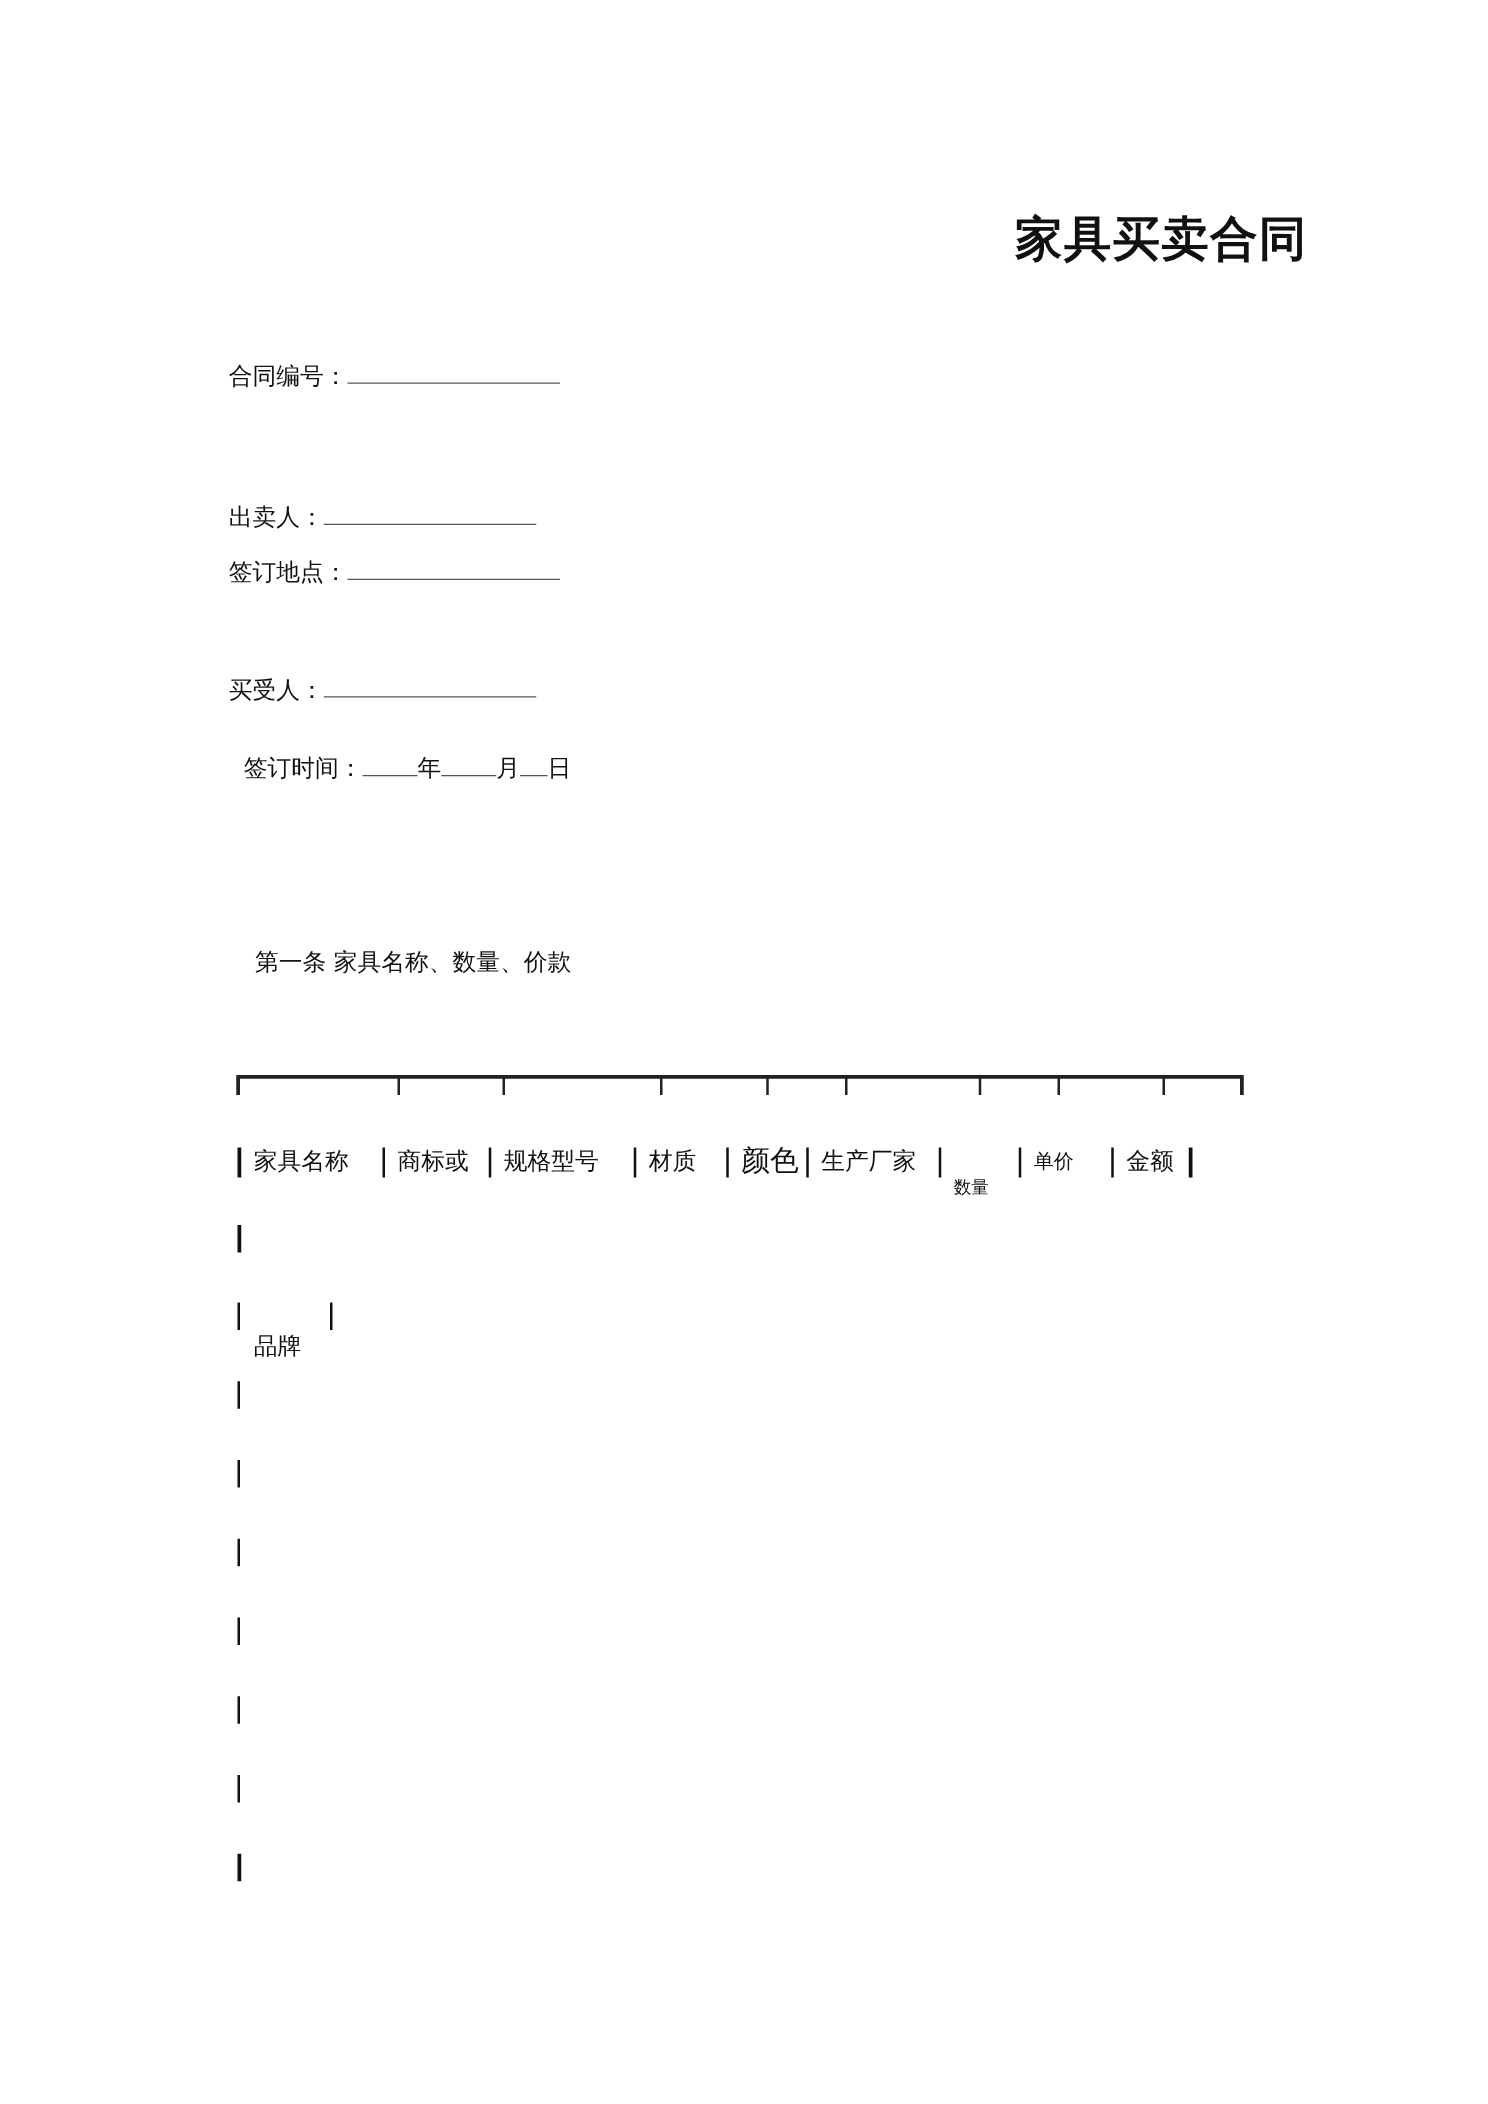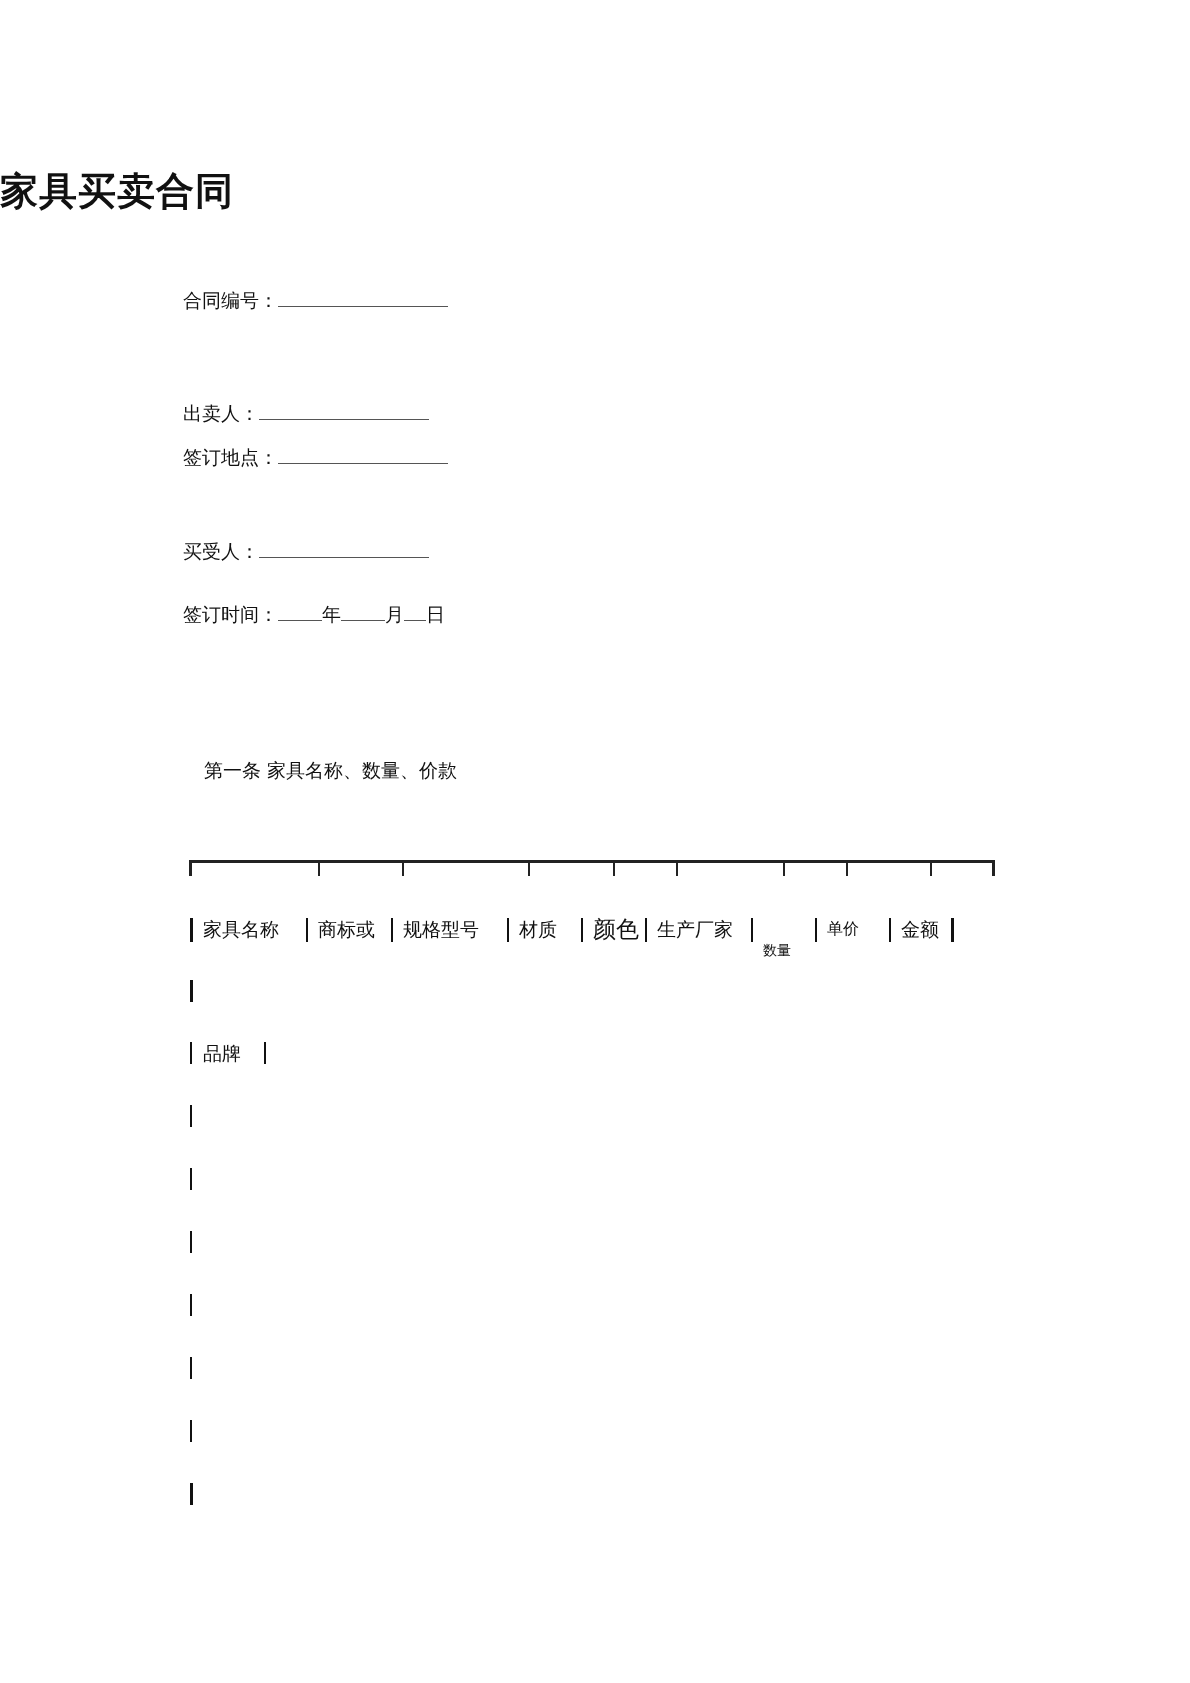--- a/index.html
+++ b/index.html
@@ -1,19 +1,19 @@
 <!DOCTYPE html>
 <html><head>
 <meta charset="utf-8">
 <style>
   html, body { margin: 0; padding: 0; background: #ffffff; }
   body { width: 1190px; height: 1683px; position: relative; overflow: hidden;
          font-family: "DejaVu Serif", "Liberation Serif", serif; color: #111111; }
   .abs { position: absolute; white-space: nowrap; }
-  .title { left: 0; width: 1046px; text-align: left; top: 166px; font-size: 38px; font-weight: bold; letter-spacing: 1px; }
+  .title { left: 0; width: 1046px; text-align: right; top: 166px; font-size: 38px; font-weight: bold; letter-spacing: 1px; }
   .field { left: 183px; font-size: 19px; line-height: 24px; }
   .blank { display: inline-block; border-bottom: 1.5px solid #555; height: 18px; vertical-align: baseline; }
   .section { left: 183px; font-size: 19px; line-height: 24px; }
   .tline { position: absolute; left: 190px; width: 804px; top: 860px; height: 3px; background: #222; }
   .tick { position: absolute; top: 860px; width: 2px; height: 16px; background: #222; }
   .tick.edge { width: 3px; }
   .vbar { position: absolute; width: 2px; background: #111; }
   .vbar.thick { width: 3px; }
 </style>
 </head>
@@ -30,21 +30,21 @@
 </div>
 
 <div class="abs field" style="top:445px;">
   <span>签订地点：</span><span class="blank" style="width:170px;"></span>
 </div>
 
 <div class="abs field" style="top:539px;">
   <span>买受人：</span><span class="blank" style="width:170px;"></span>
 </div>
 
-<div class="abs field" style="top:602px;">
+<div class="abs field" style="top:602px;margin-left:12px;">
   <span>签订时间：</span><span class="blank" style="width:44px;"></span><span>年</span><span class="blank" style="width:44px;"></span><span>月</span><span class="blank" style="width:22px;"></span><span>日</span>
 </div>
 
 <div class="abs section" style="top:758px;margin-left:21px;">第一条  家具名称、数量、价款</div>
 
 <div>
   <div class="tline"></div>
   <div class="tick edge" style="left:189px;"></div>
   <div class="tick" style="left:318px;"></div>
   <div class="tick" style="left:402px;"></div>
@@ -76,21 +76,21 @@
   <div class="abs" style="left:827px; top:914px; font-size:16px; line-height:30px;">单价</div>
   <div class="vbar" style="left:889px; top:918px; height:24px;"></div>
   <div class="abs" style="left:901px; top:914px; font-size:19px; line-height:30px;">金额</div>
   <div class="vbar thick" style="left:951px; top:918px; height:24px;"></div>
 </div>
 
 <div class="vbar thick" style="left:190px; top:980px; height:22px;"></div>
 
 <div>
   <div class="vbar" style="left:190px; top:1042px; height:22px;"></div>
-  <div class="abs" style="left:203px; top:1038px; font-size:19px; line-height:30px;">品牌</div>
+  <div class="abs" style="left:203px; top:1062px; font-size:19px; line-height:30px;">品牌</div>
   <div class="vbar" style="left:264px; top:1042px; height:22px;"></div>
 </div>
 
 <div>
   <div class="vbar" style="left:190px; top:1105px; height:22px;"></div>
   <div class="vbar" style="left:190px; top:1168px; height:22px;"></div>
   <div class="vbar" style="left:190px; top:1231px; height:22px;"></div>
   <div class="vbar" style="left:190px; top:1294px; height:22px;"></div>
   <div class="vbar" style="left:190px; top:1357px; height:22px;"></div>
   <div class="vbar" style="left:190px; top:1420px; height:22px;"></div>

